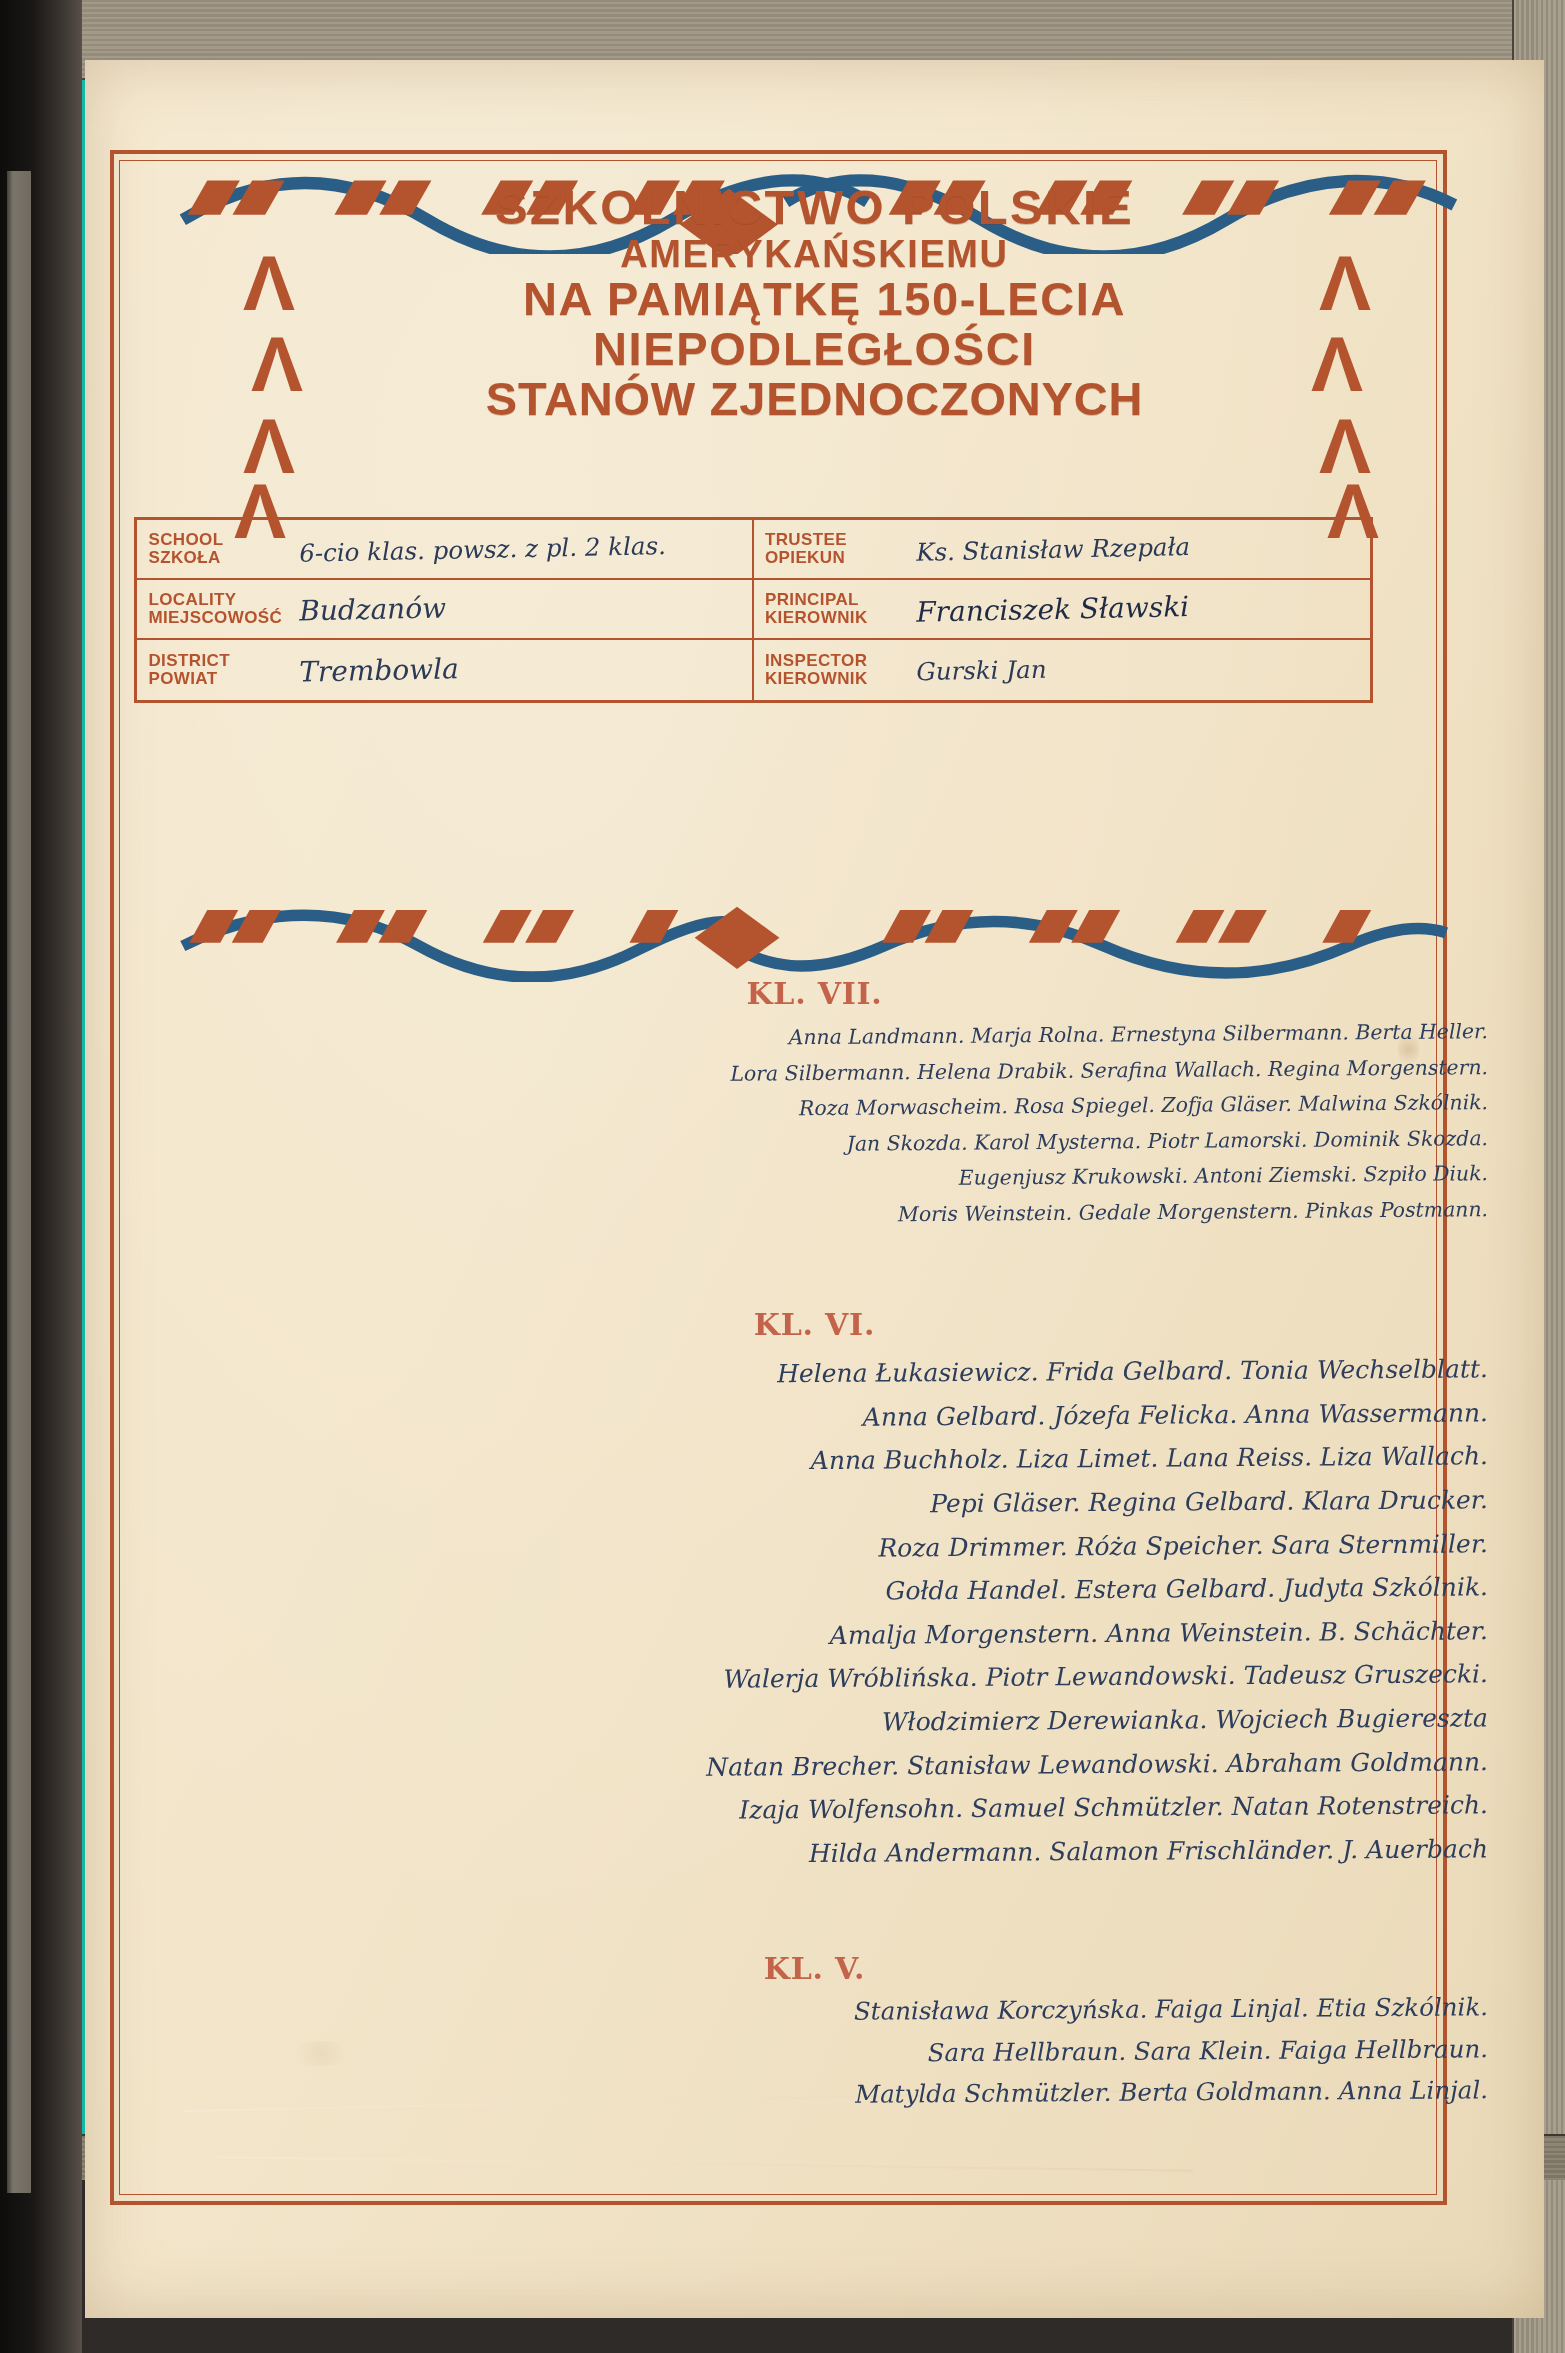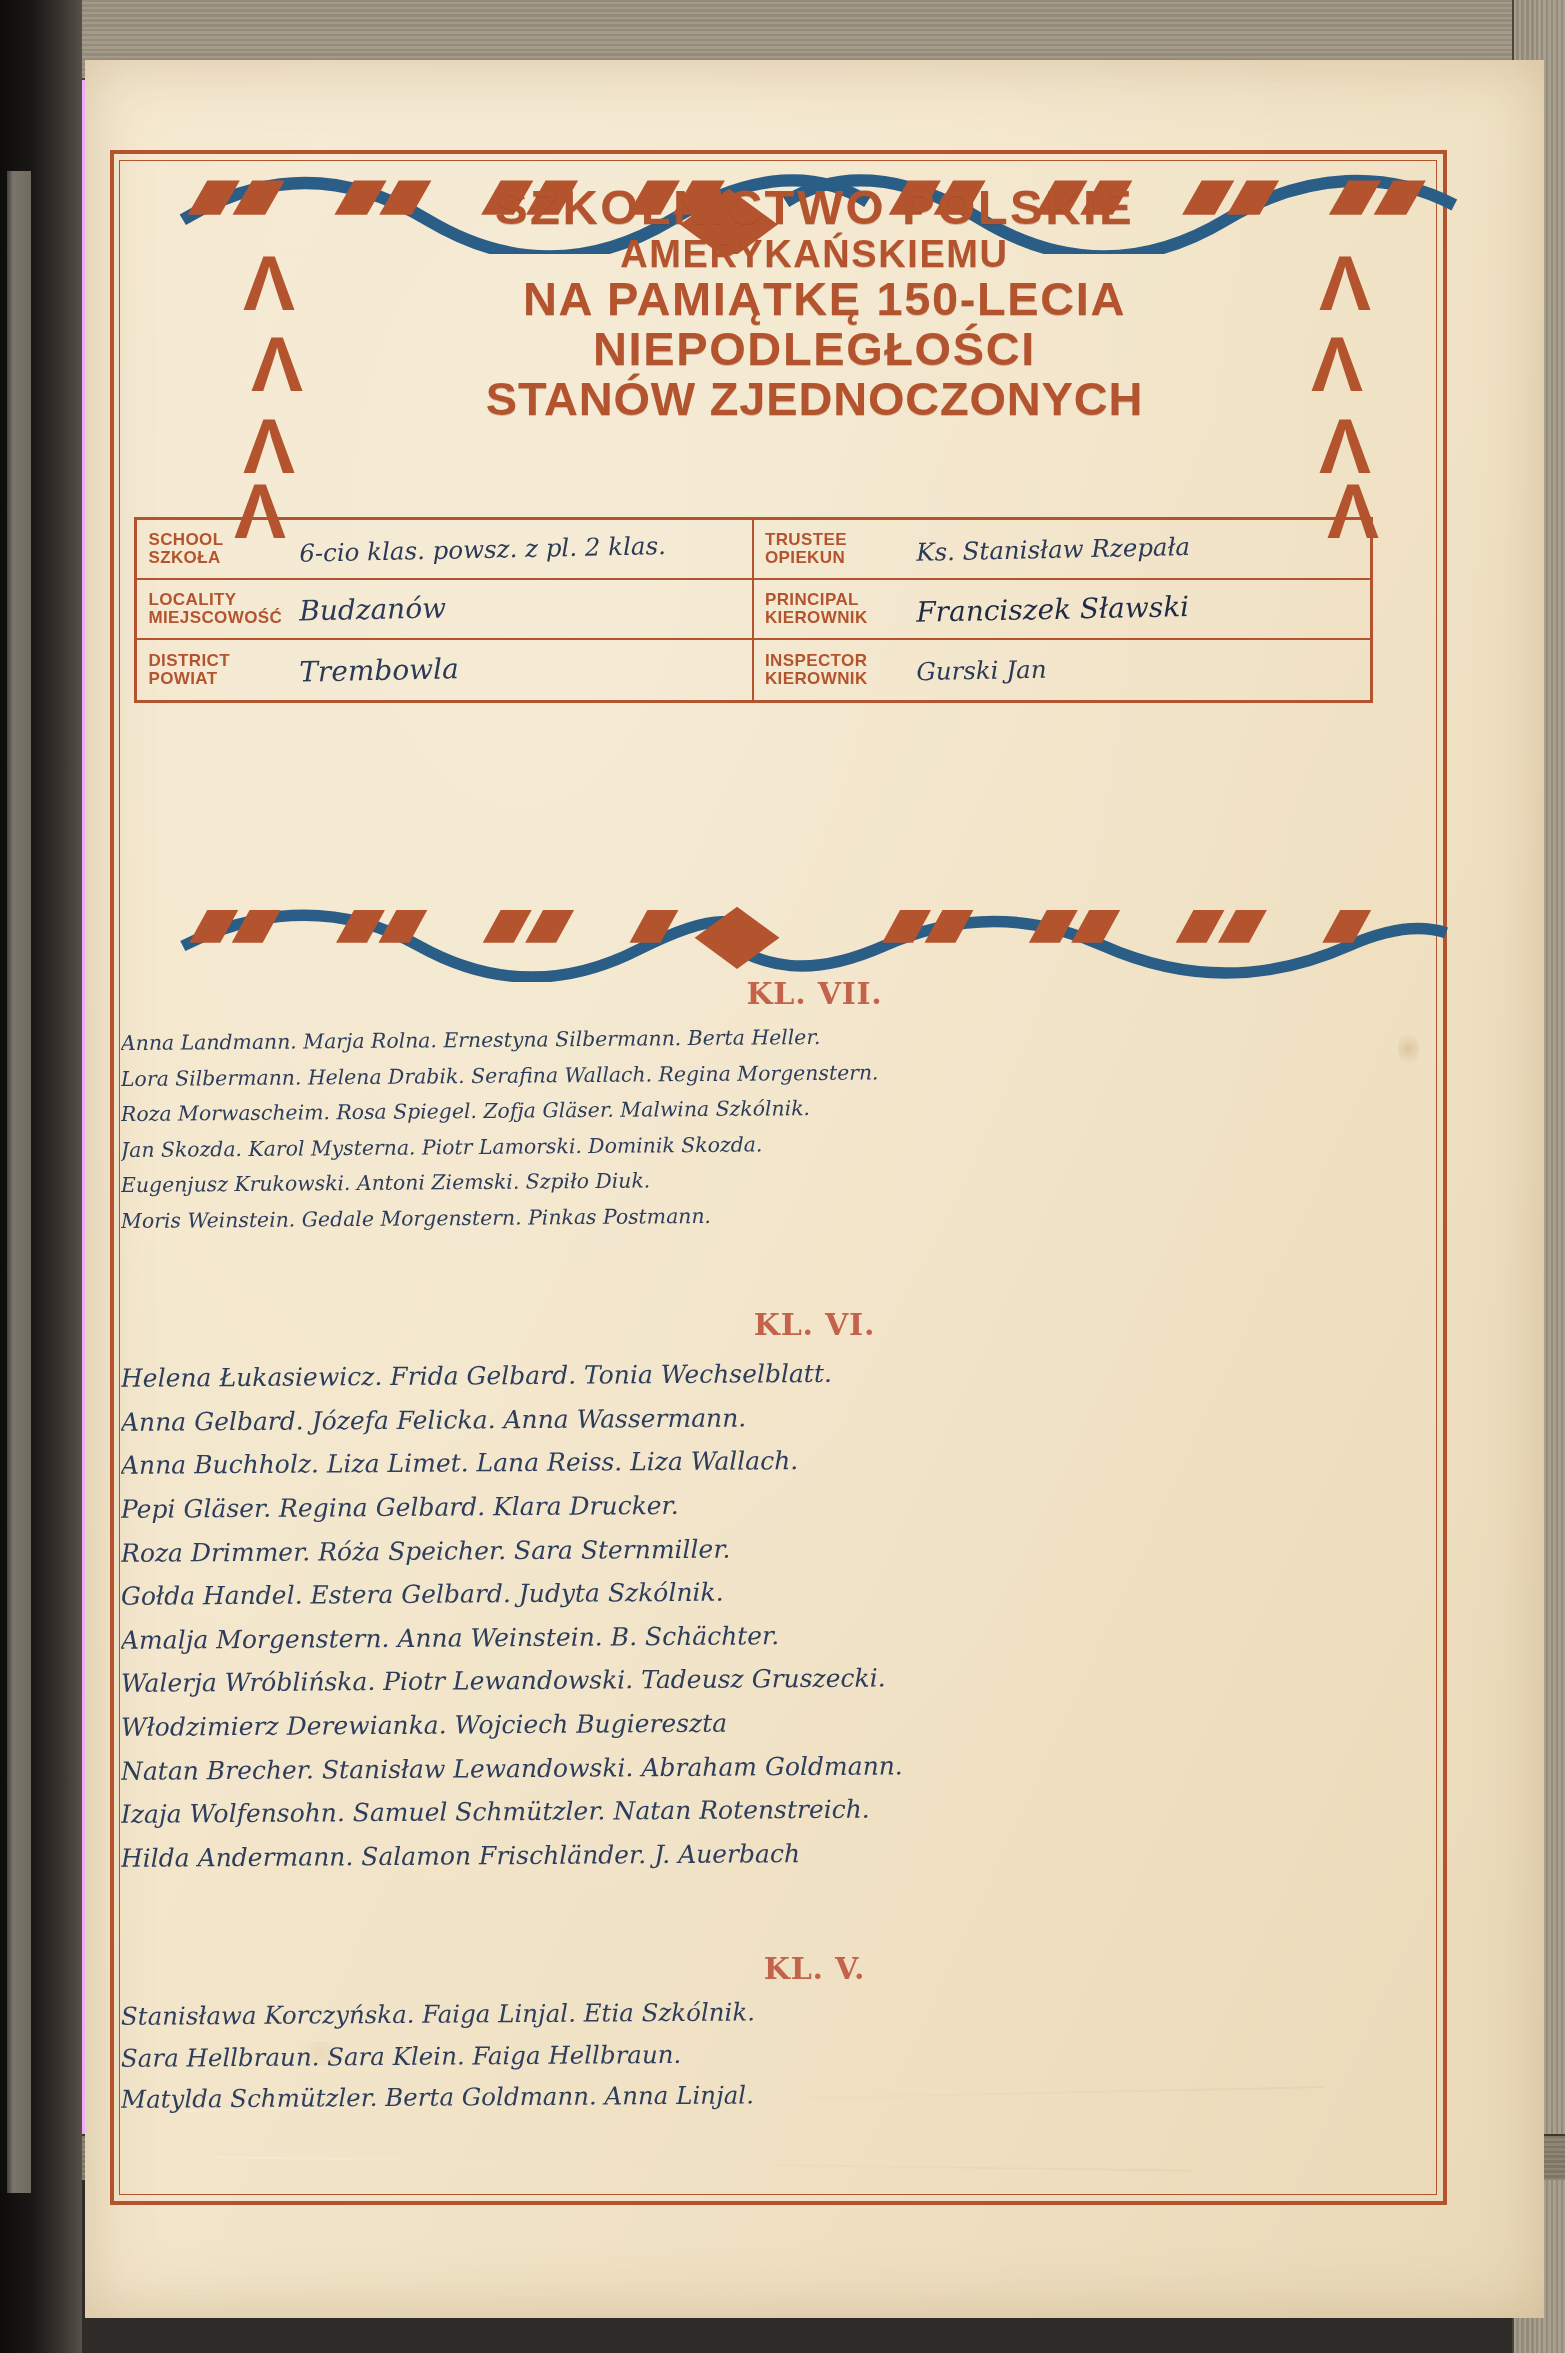--- a/index.html
+++ b/index.html
@@ -12,21 +12,21 @@
     height: 2354px;
     overflow: hidden;
     font-family: "Liberation Sans", sans-serif;
   }
 
   
   #page {
     position: relative;
     width: 1565px;
     height: 2180px;
-    background: #f0abfc;
+    background: #14b8a6;
   }
   
   .binding-left {
     position: absolute;
     left: 0; top: 0;
     width: 82px; height: 2354px;
     background: linear-gradient(90deg,#0d0c0b 0%, #1a1816 40%, #3a3530 75%, #585049 100%);
   }
   .binding-left .edge-page {
     position: absolute;
@@ -188,21 +188,22 @@
     color: #c3644a;
     font-family: "DejaVu Serif", serif;
     font-weight: bold;
     font-size: 30px;
     letter-spacing: 0.8px;
   }
   .names {
     font-family: "DejaVu Serif", serif;
     font-style: italic;
     color: #2d3d5c;
-    padding: 0 36px;
+    padding: 0 56px;
+    text-align: right;
   }
   .name-row {
     white-space: nowrap;
     overflow: hidden;
     margin-bottom: 4.9px;
   }
 
   
   #kl7 .name-row { font-size: 20.4px; line-height: 1.5; transform: rotate(-0.5deg); }
   #kl6 .name-row { font-size: 25px; line-height: 1.55; transform: rotate(-0.4deg); }

